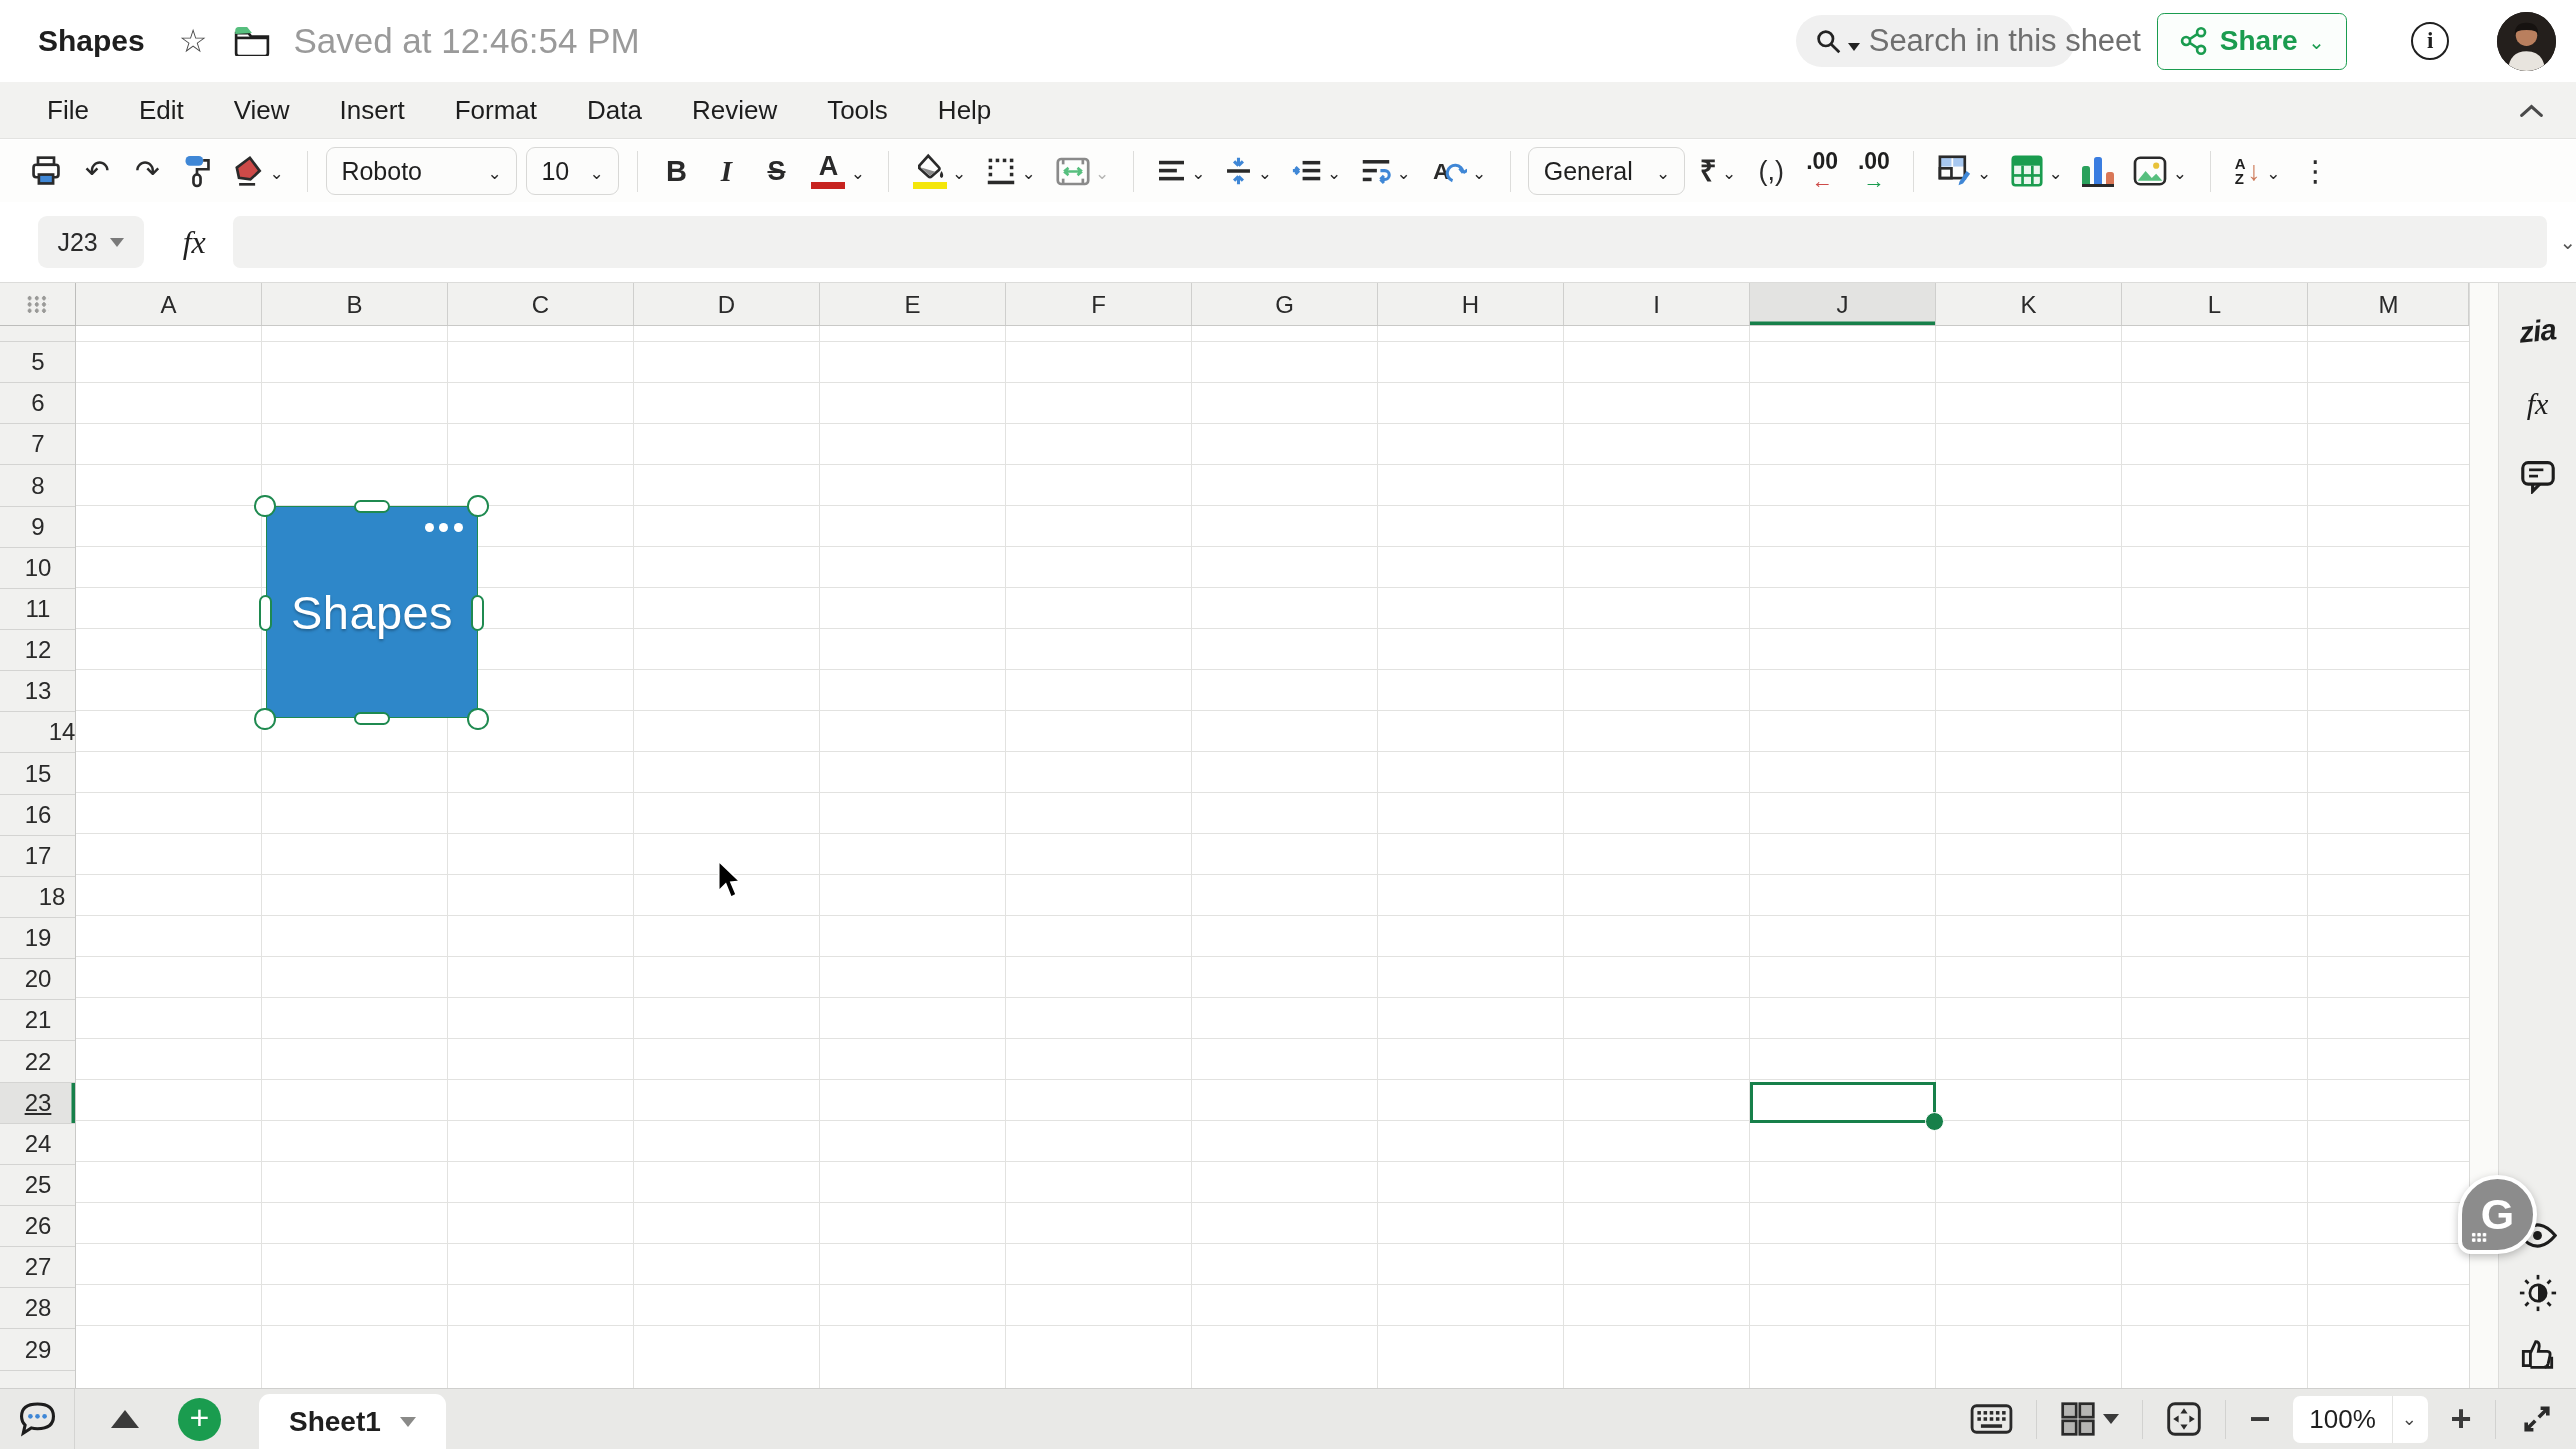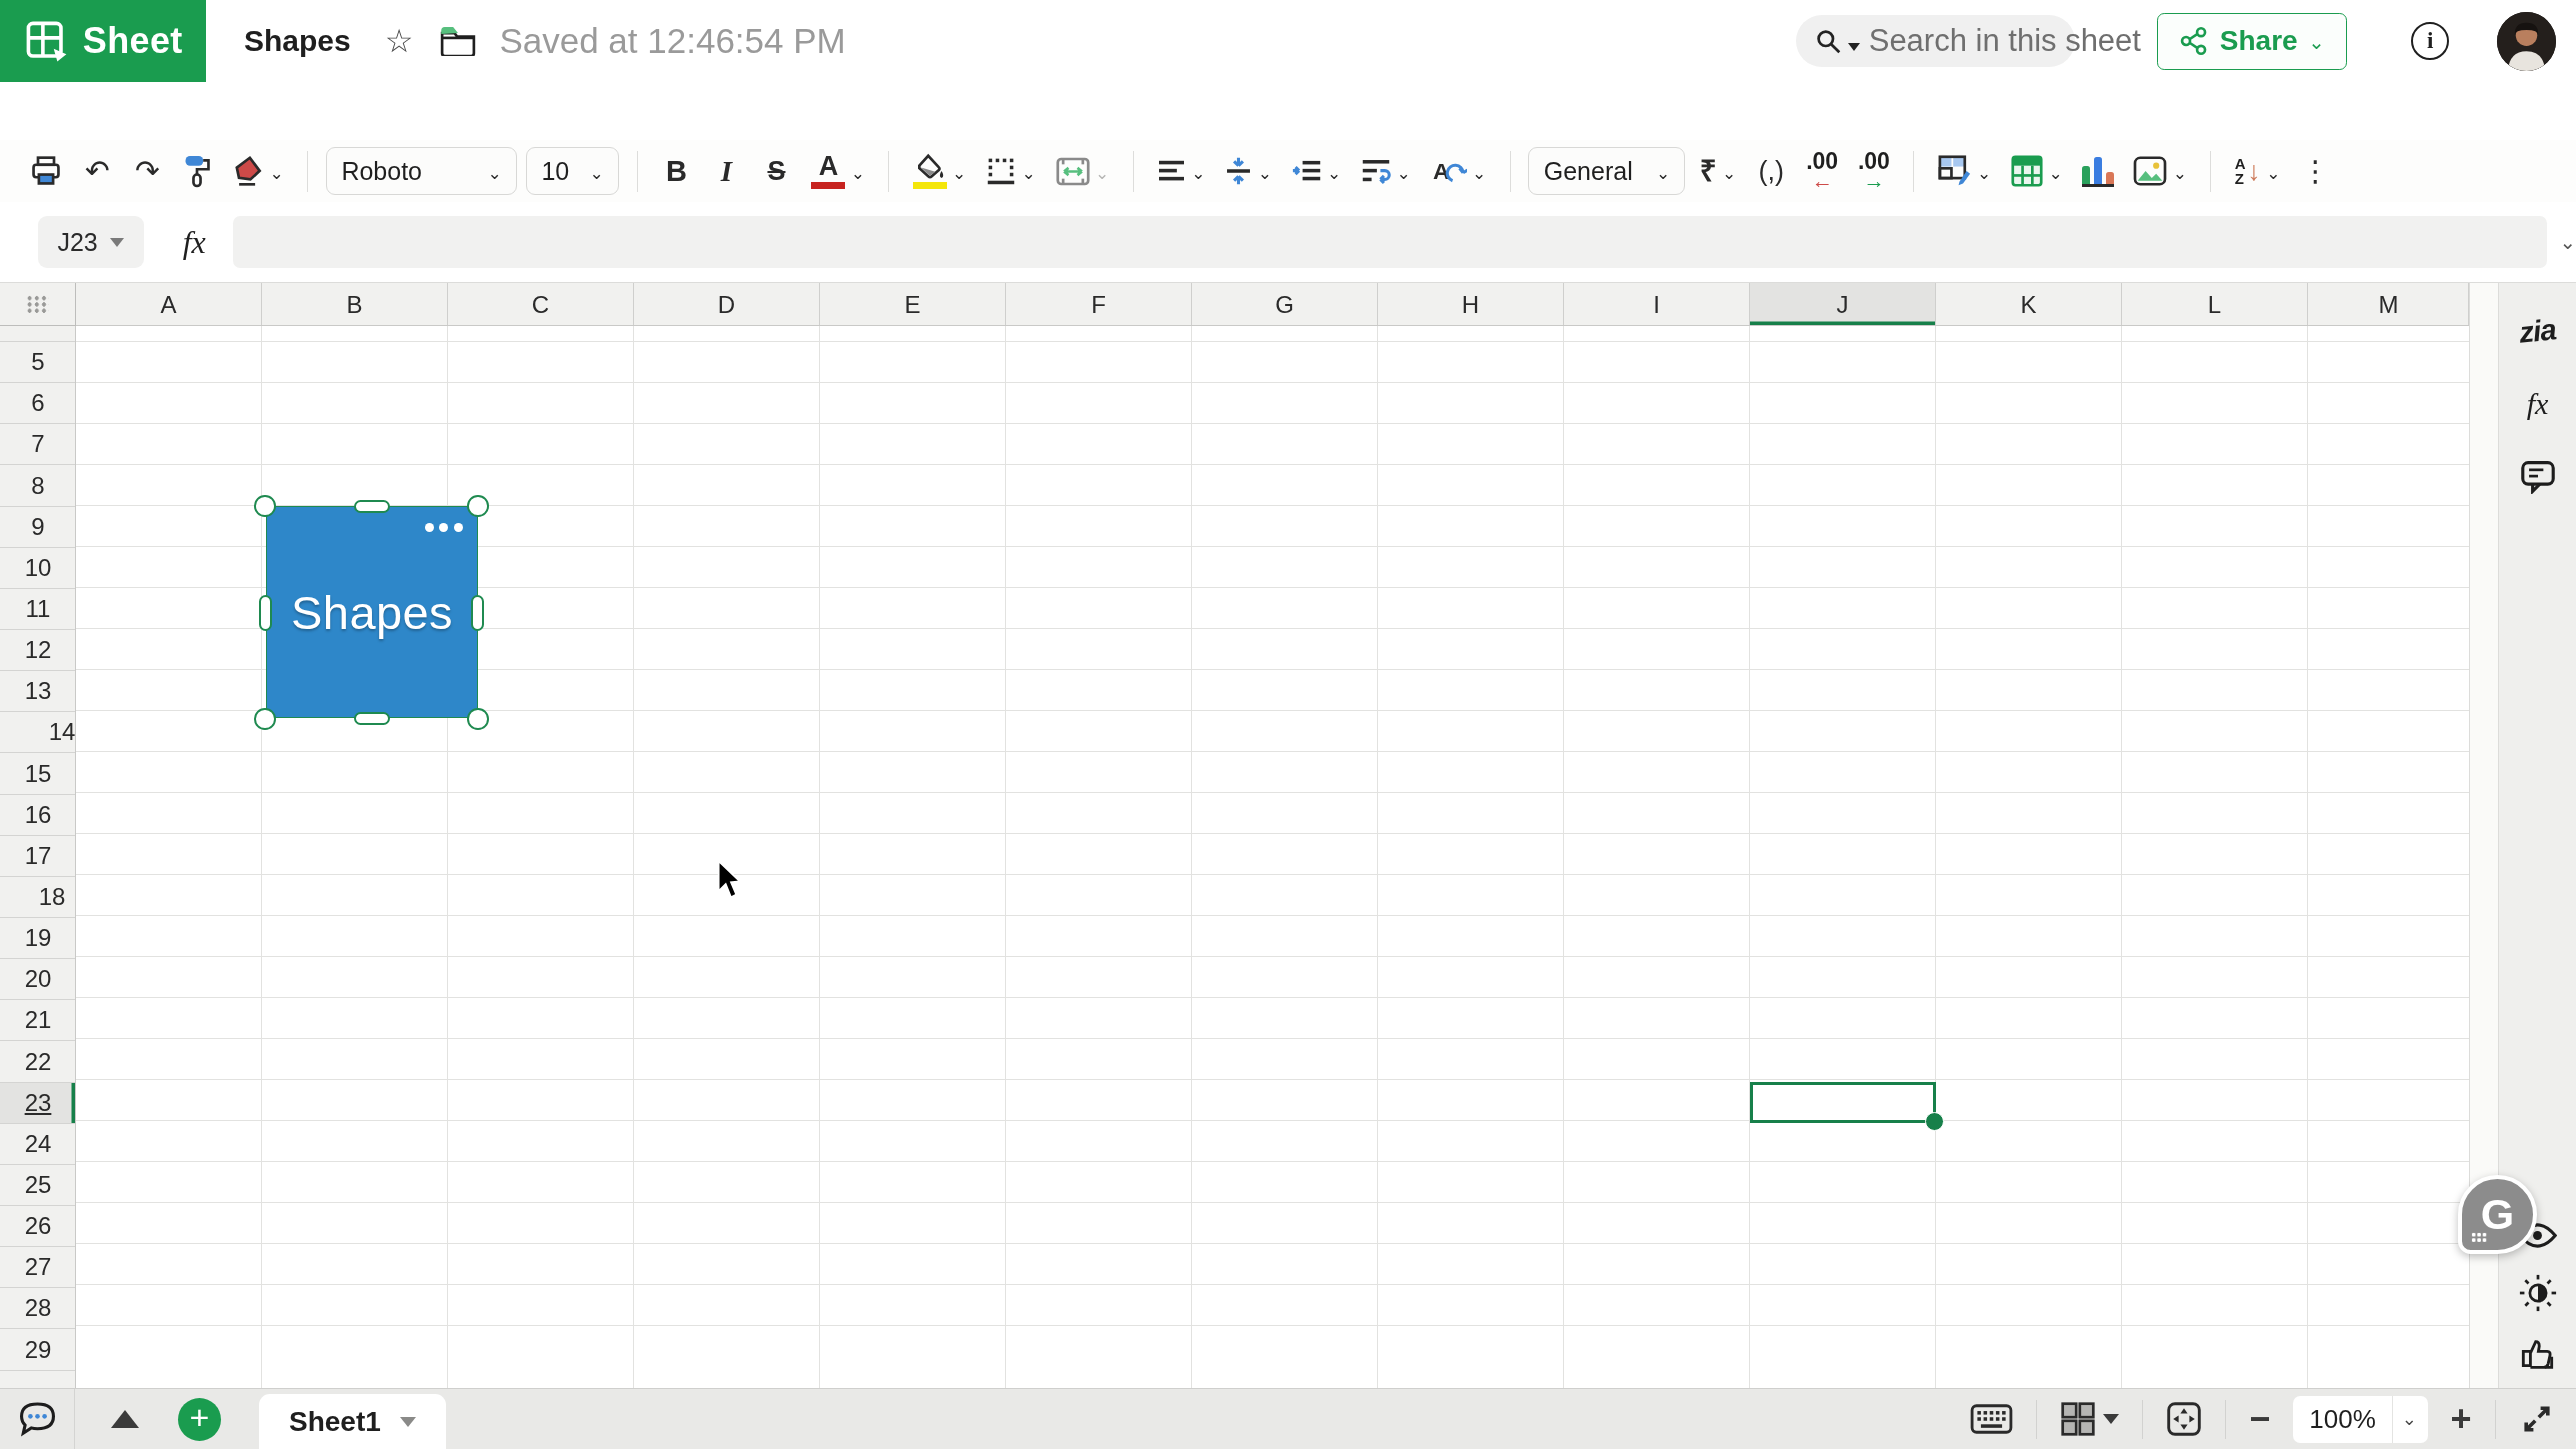--- a/index.html
+++ b/index.html
@@ -129,31 +129,20 @@
   .zoom-chev { padding:0 10.7px 0 9px; font-size:18px; color:#444; border-left:0.9px solid #e4e4e2; height:47px; display:flex; align-items:center; }
 
   svg { display:block; }
 </style>
 </head>
 <body>
 
 <div id="app">
 
   <div class="topbar">
-    <div class="logo-block">
-      <span>
-        <svg width="47" height="47" viewBox="0 0 52 52">
-          <rect x="6" y="6" width="36" height="36" rx="5" fill="none" stroke="#fff" stroke-width="4"></rect>
-          <line x1="22" y1="6" x2="22" y2="42" stroke="#fff" stroke-width="4"></line>
-          <line x1="6" y1="22" x2="42" y2="22" stroke="#fff" stroke-width="4"></line>
-          <path d="M34 34 L48 40 L38 48 Z" fill="#fff"></path>
-        </svg>
-      </span>
-      <span class="logo-text">Sheet</span>
-    </div>
     <span class="doc-title">Shapes</span>
     <span class="star">☆</span>
     <span class="folder">
       <svg width="36" height="30" viewBox="0 0 40 34">
         <path d="M2 8 h14 l3 4 h19 v19 a3 3 0 0 1 -3 3 h-30 a3 3 0 0 1 -3 -3 Z" fill="#fff" stroke="#1f1f1f" stroke-width="3"></path>
         <path d="M2 8 v-3 a3 3 0 0 1 3-3 h9 l4 5 Z" fill="#57bf7e" stroke="#57bf7e" stroke-width="2"></path>
         <rect x="2" y="12" width="36" height="3" fill="#1f1f1f"></rect>
       </svg>
     </span>
     <span class="saved">Saved at 12:46:54 PM</span>
@@ -187,20 +176,36 @@
         <svg width="59" height="59" viewBox="0 0 66 66">
           <rect width="66" height="66" fill="#241f1c"></rect>
           <circle cx="33" cy="26" r="12" fill="#b97f5e"></circle>
           <path d="M33 12 q-14 0 -13 14 q0 -6 13 -6 q13 0 13 6 q1 -14 -13 -14" fill="#161210"></path>
           <path d="M12 66 q2 -22 21 -22 q19 0 21 22 Z" fill="#e8e4de"></path>
         </svg>
       </div>
     </div>
   </div>
 
+  <div class="menubar">
+    <span class="menu-item">File</span>
+    <span class="menu-item">Edit</span>
+    <span class="menu-item">View</span>
+    <span class="menu-item">Insert</span>
+    <span class="menu-item">Format</span>
+    <span class="menu-item">Data</span>
+    <span class="menu-item">Review</span>
+    <span class="menu-item">Tools</span>
+    <span class="menu-item">Help</span>
+    <span class="menubar-collapse">
+      <svg width="27" height="16" viewBox="0 0 30 18">
+          <polyline points="4,14 15,4 26,14" fill="none" stroke="#4a4a4a" stroke-width="3.5" stroke-linecap="round"></polyline>
+        </svg>
+    </span>
+  </div>
 
   <div class="toolbar">
     <div class="tb-btn">
       <svg width="32" height="32" viewBox="0 0 36 36">
         <rect x="9" y="3" width="18" height="8" fill="none" stroke="#2a2a2a" stroke-width="3"></rect>
         <rect x="4" y="11" width="28" height="14" rx="3" fill="none" stroke="#2a2a2a" stroke-width="3"></rect>
         <rect x="10" y="22" width="16" height="10" fill="#3f87d6" stroke="#2a2a2a" stroke-width="3"></rect>
       </svg>
     </div>
     <div class="tb-btn">

